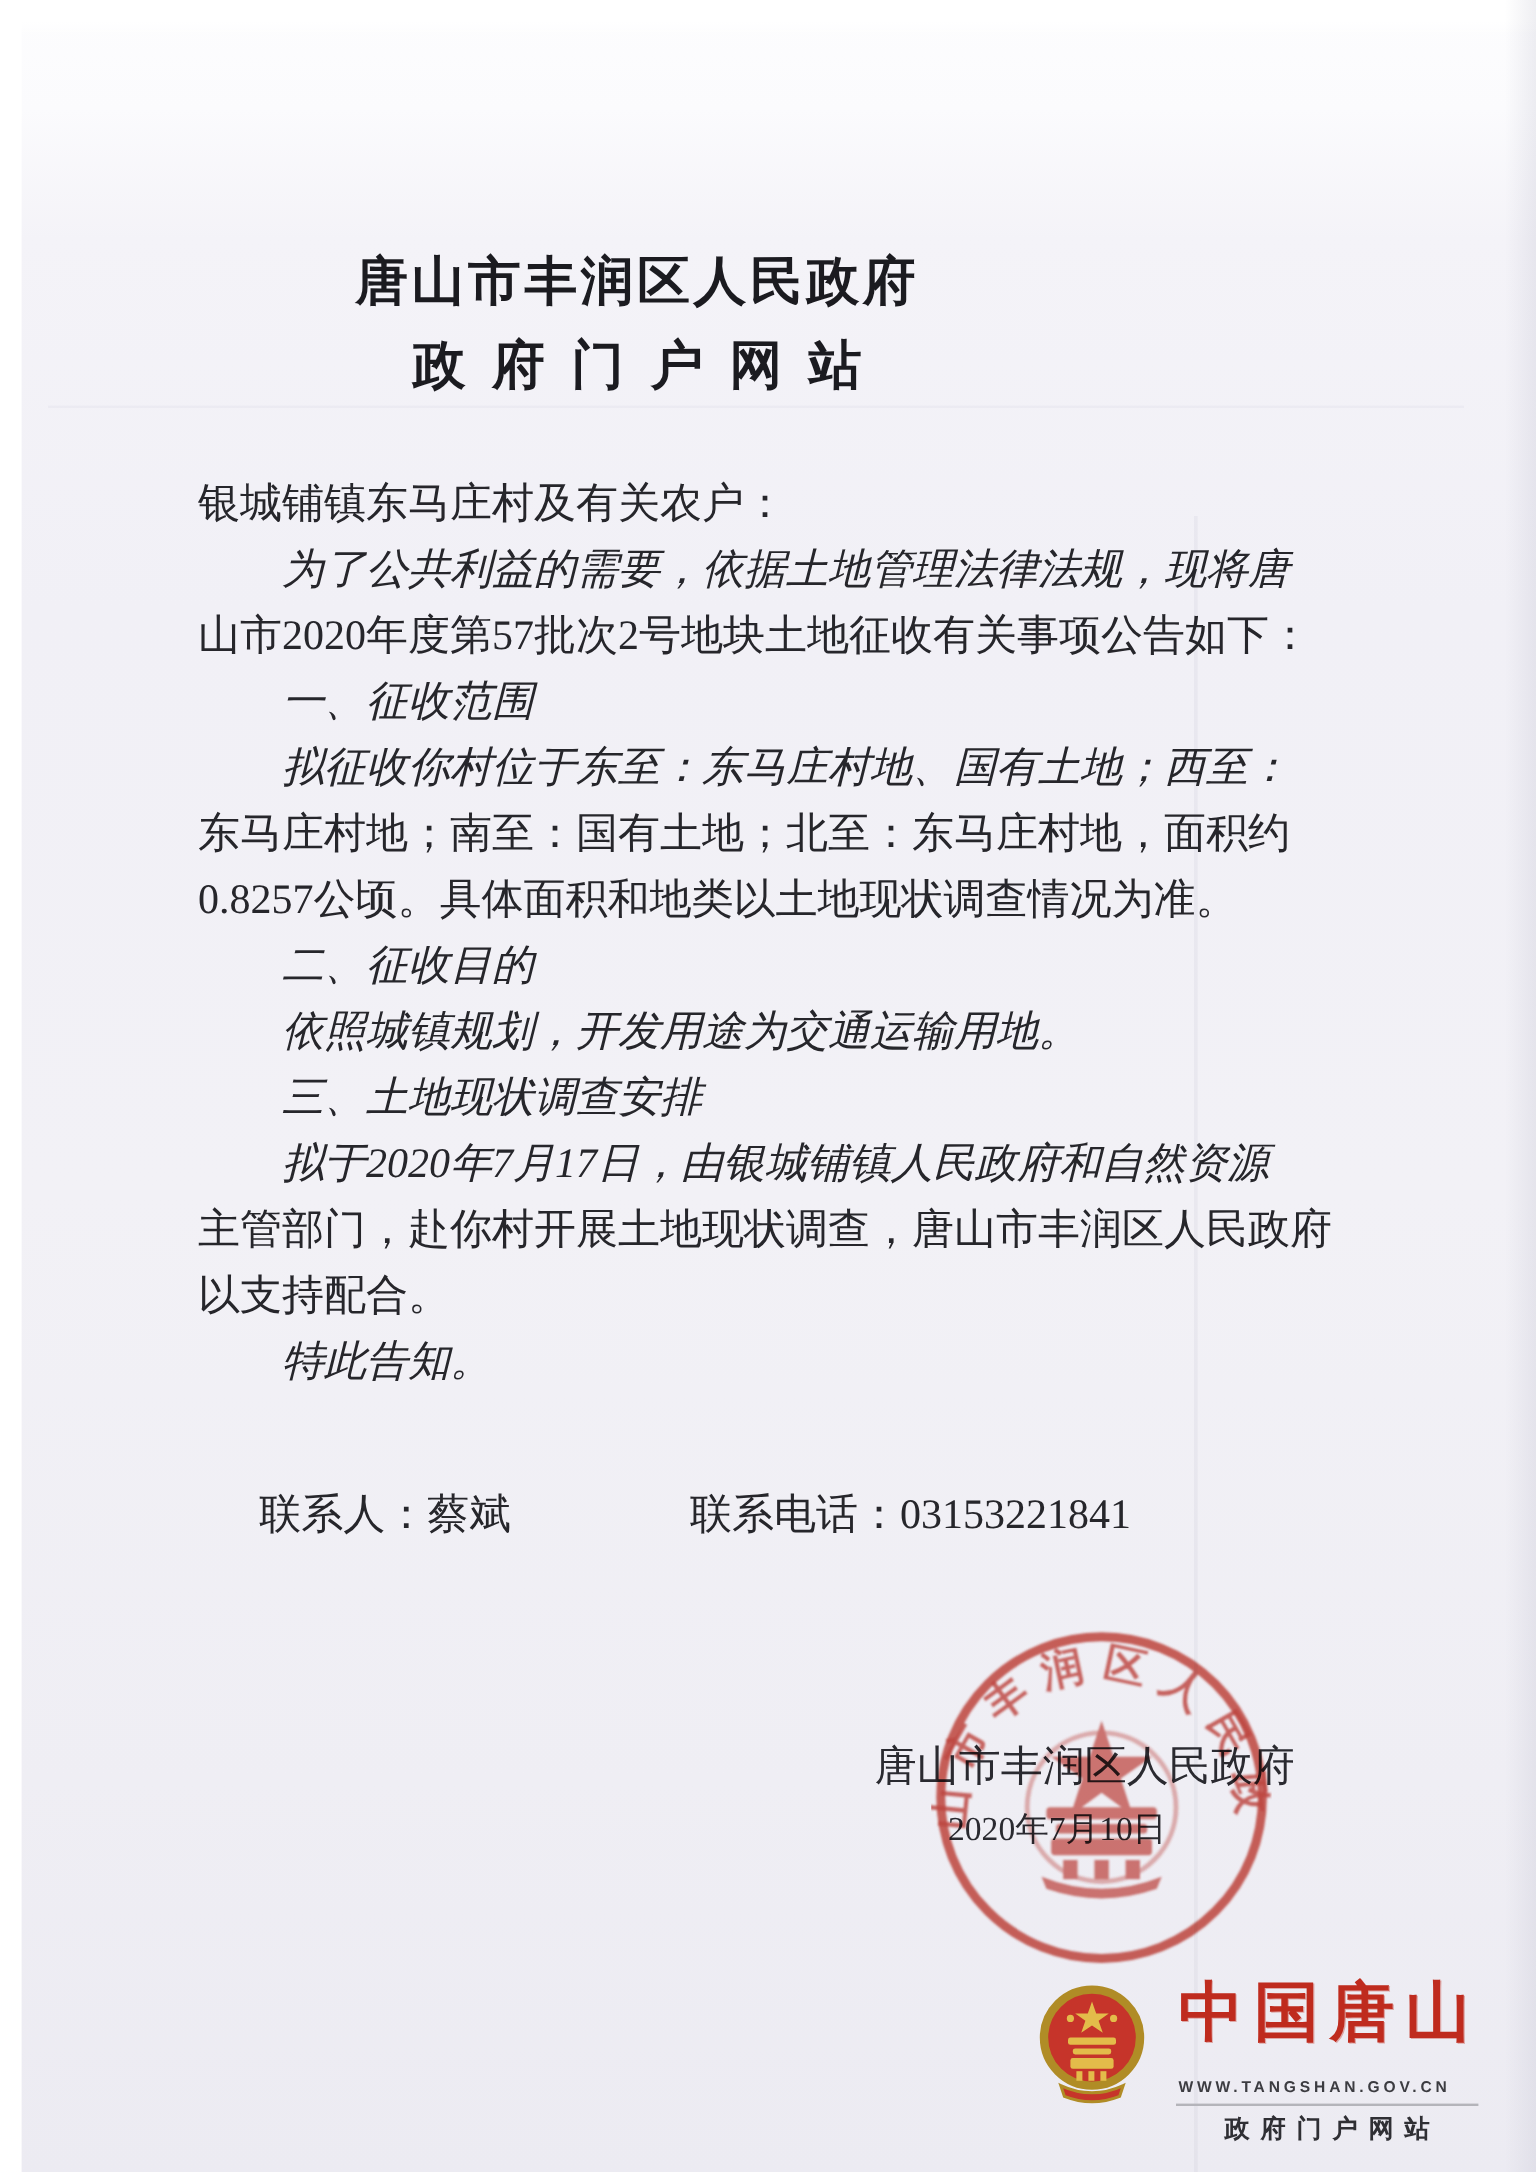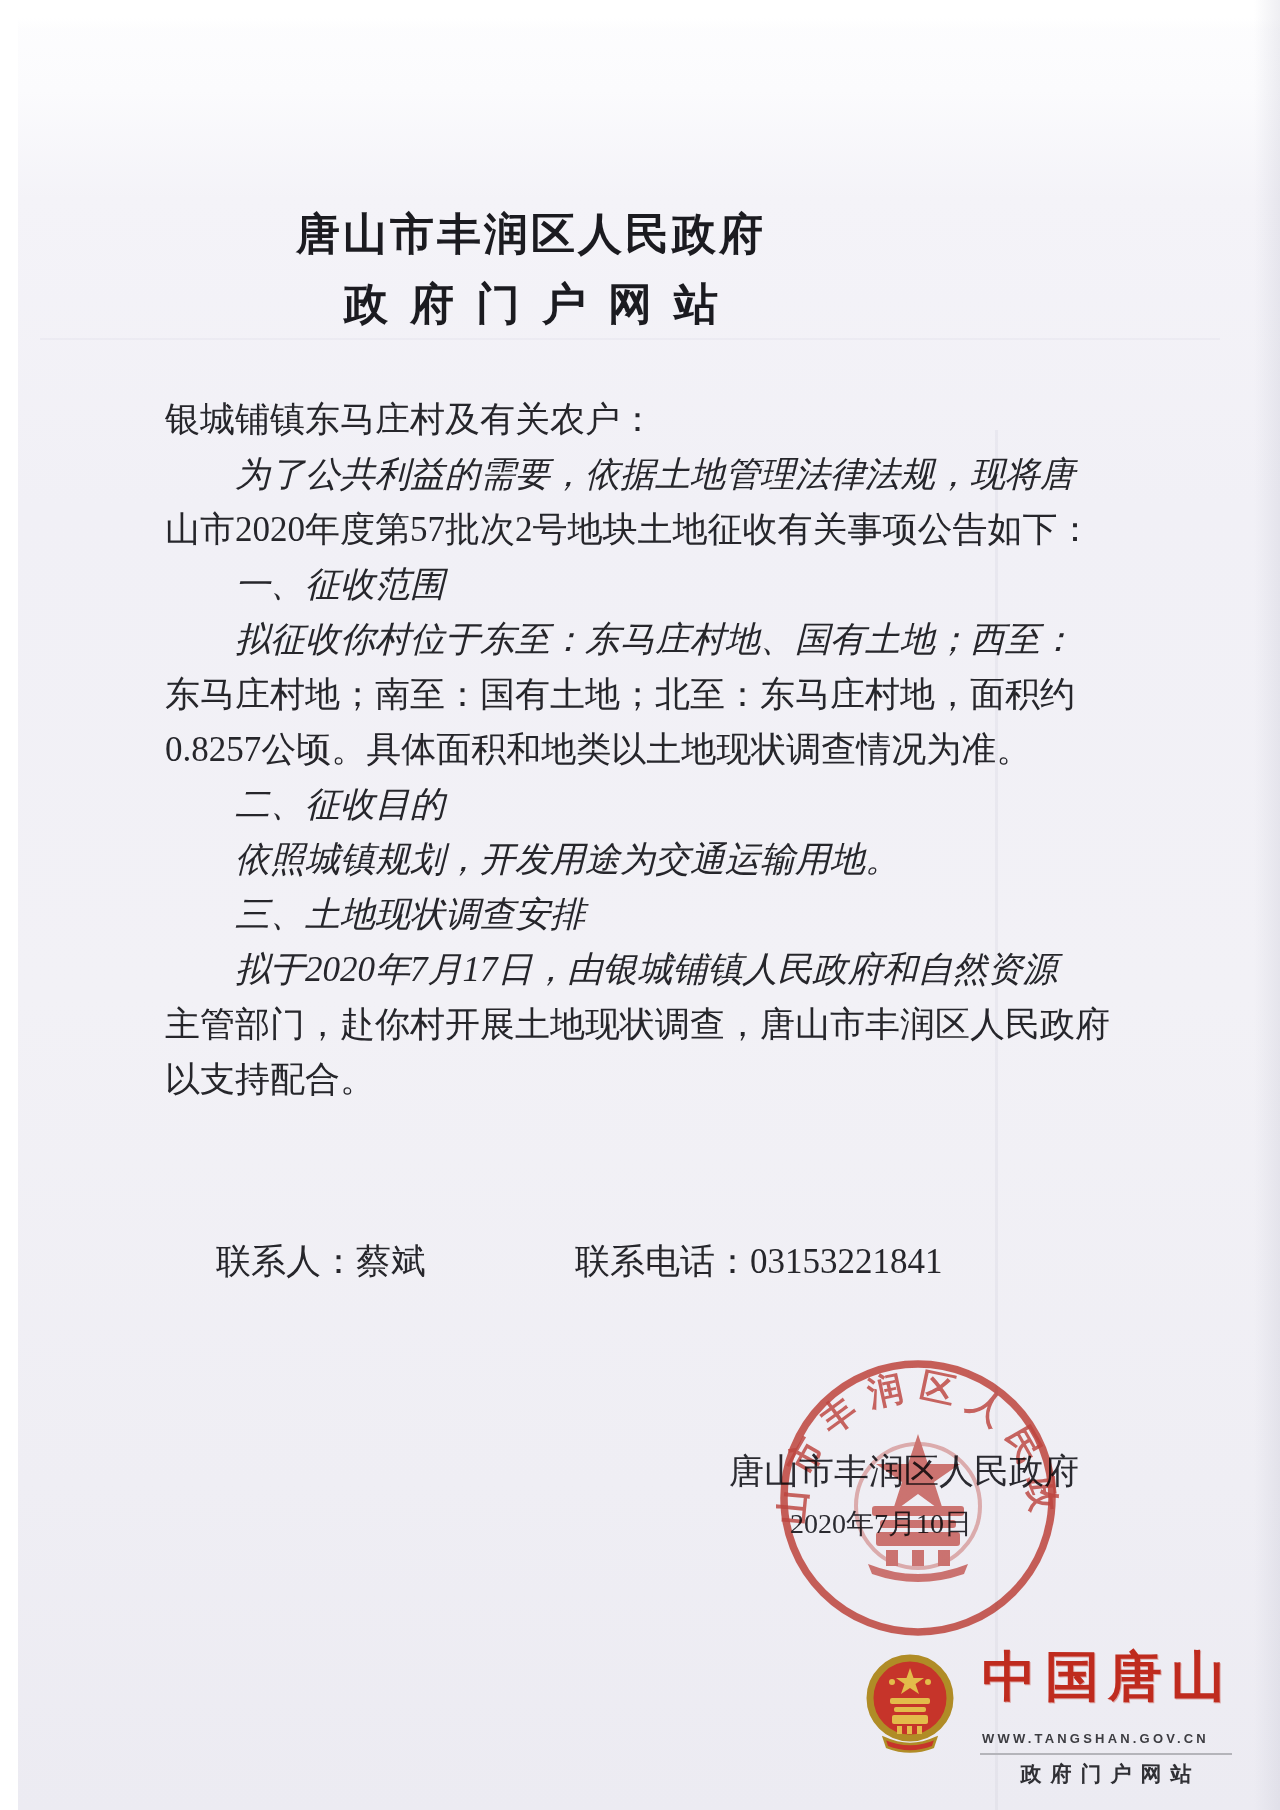--- a/index.html
+++ b/index.html
@@ -95,20 +95,21 @@
     <div class="body-line indent">一、征收范围</div>
     <div class="body-line indent">拟征收你村位于东至：东马庄村地、国有土地；西至：</div>
     <div class="body-line">东马庄村地；南至：国有土地；北至：东马庄村地，面积约</div>
     <div class="body-line">0.8257公顷。具体面积和地类以土地现状调查情况为准。</div>
     <div class="body-line indent">二、征收目的</div>
     <div class="body-line indent">依照城镇规划，开发用途为交通运输用地。</div>
     <div class="body-line indent">三、土地现状调查安排</div>
     <div class="body-line indent">拟于2020年7月17日，由银城铺镇人民政府和自然资源</div>
     <div class="body-line">主管部门，赴你村开展土地现状调查，唐山市丰润区人民政府</div>
     <div class="body-line">以支持配合。</div>
+    <div class="body-line indent">特此告知。</div>
   </div>
 
   <div class="contact-row">
     <span>联系人：</span><span>蔡斌</span>
     <span class="contact-phone"><span>联系电话：</span><span>03153221841</span></span>
   </div>
 
   <div class="signature-issuer">唐山市丰润区人民政府</div>
   <div class="signature-date">2020年7月10日</div>
 

